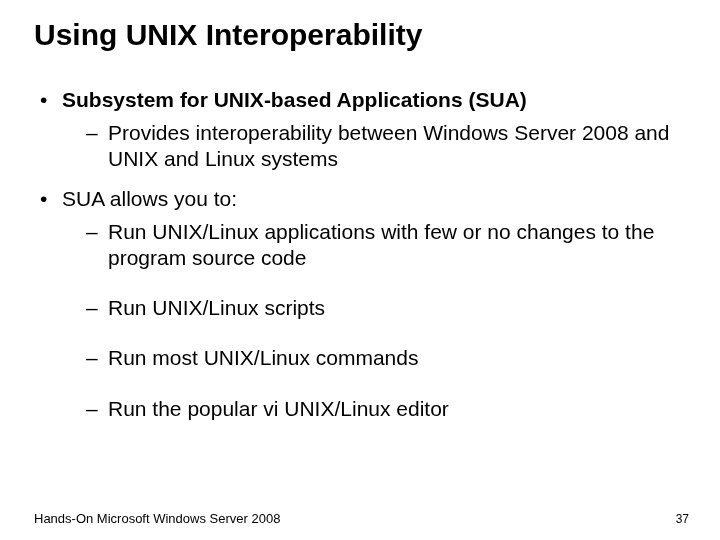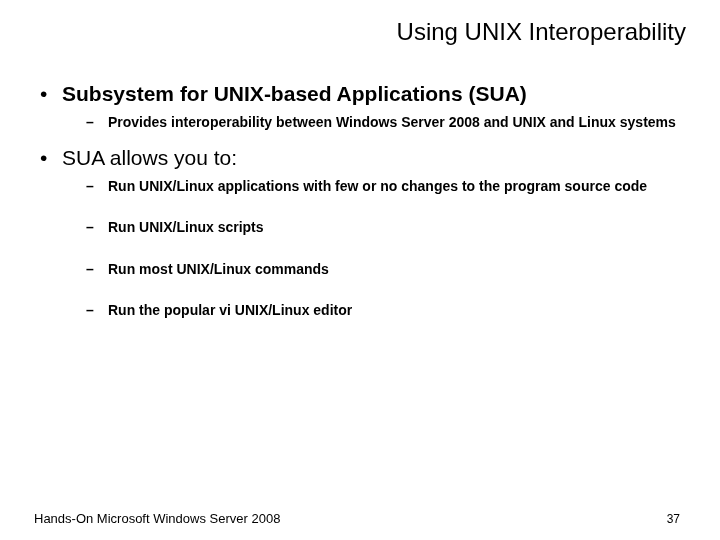--- a/index.html
+++ b/index.html
@@ -12,23 +12,23 @@
     position: relative;
     overflow: hidden;
   }
   .slide {
     width: 100%;
     height: 100%;
     padding: 18px 34px 0 34px;
     position: relative;
   }
   .title {
-    font-size: 24px;
-    font-weight: 400;
-    text-align: right;
+    font-size: 30px;
+    font-weight: 700;
+    text-align: left;
     margin-bottom: 36px;
   }
   ul.top {
     list-style: none;
     padding-left: 0;
   }
   ul.top > li {
     position: relative;
     padding-left: 28px;
     font-size: 21px;
@@ -43,39 +43,39 @@
   }
   ul.top > li.bold-item > .li-text { font-weight: 700; margin-top: 16px; }
   ul.sub {
     list-style: none;
     padding-left: 24px;
     margin-top: 8px;
   }
   ul.sub > li {
     position: relative;
     padding-left: 22px;
-    font-size: 14px;
-    font-weight: 700;
+    font-size: 21px;
+    font-weight: 400;
     line-height: 1.25;
     margin-bottom: 6px;
   }
   ul.sub > li::before {
     content: "–";
     position: absolute;
     left: 0;
     top: 0;
   }
   ul.sub.spaced > li {
     margin-bottom: 24px;
   }
   .footer {
     position: absolute;
     bottom: 14px;
     left: 34px;
-    right: 40px;
+    right: 31px;
     display: flex;
     justify-content: space-between;
     align-items: baseline;
     font-size: 13px;
   }
   .footer-right { font-size: 12px; }
 </style>
 </head>
 <body>
 

